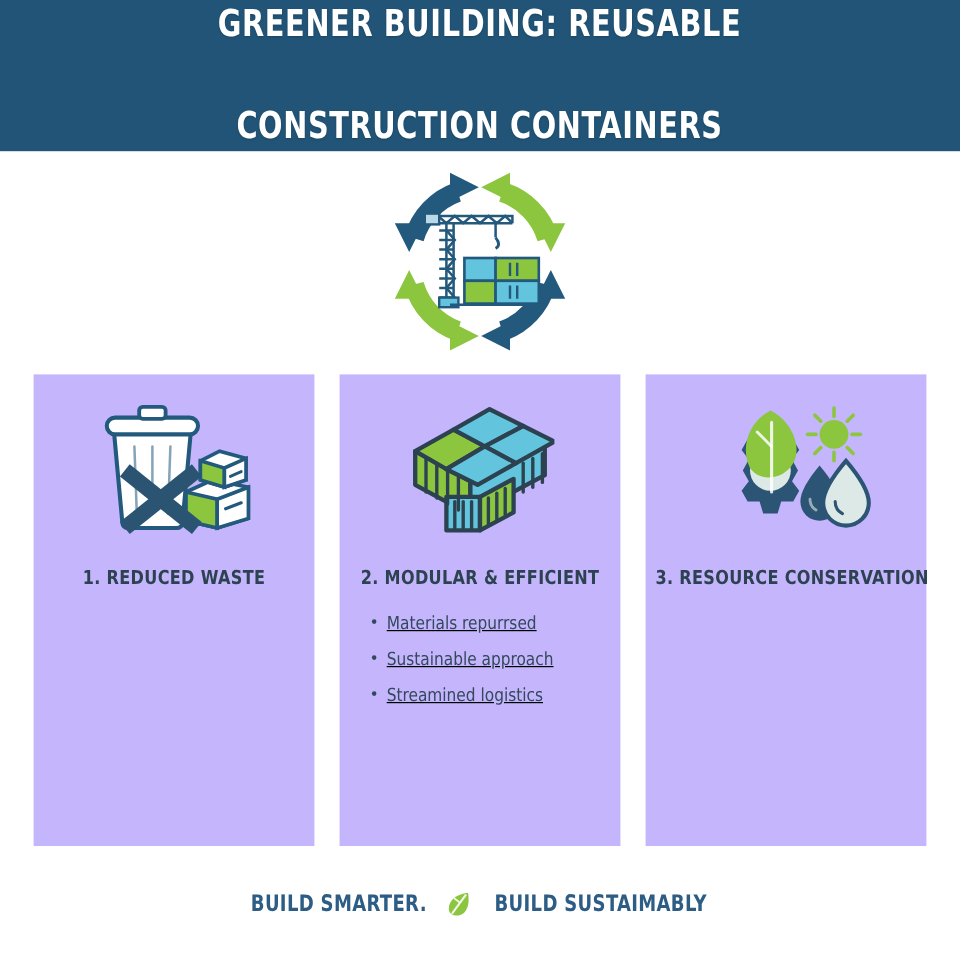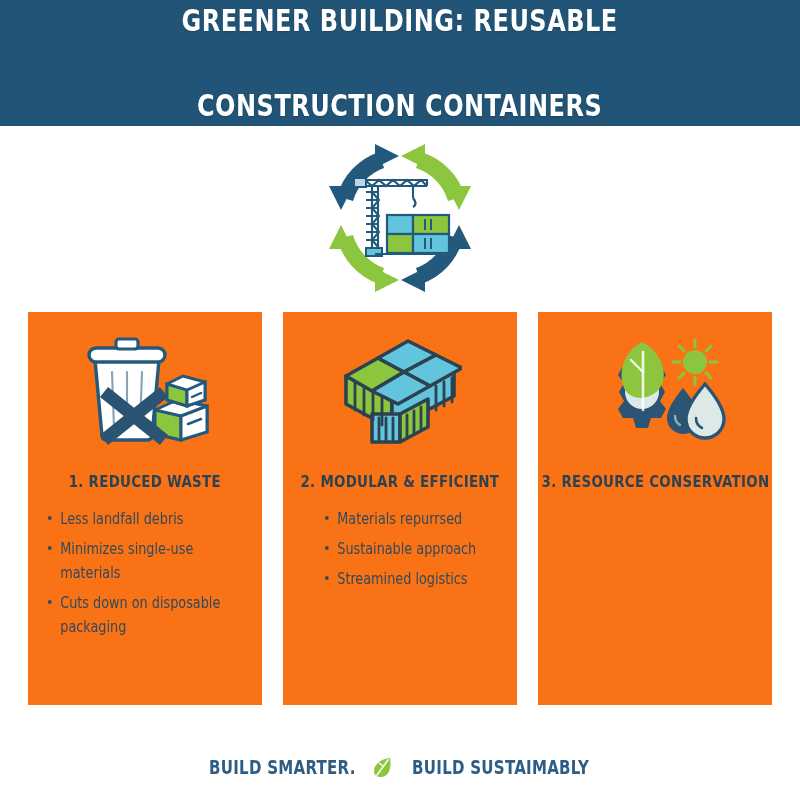--- a/index.html
+++ b/index.html
@@ -39,22 +39,22 @@
   }
 
   
   #cards {
     position:absolute; left:28px; top:312px;
     width:744px; height:393px;
     display:flex; justify-content:space-between;
   }
   .card {
     width:234px; height:393px;
-    background:#f97316;
-    display:flex; flex-direction:column; align-items:center;
+    background:#c4b5fd;
+    display:flex; flex-direction:column; 
   }
   .card-icon {
     height:150px; width:100%;
     display:flex; align-items:center; justify-content:center;
     padding-top:6px;
   }
   .card-title {
     color:#2c4250;
     font-family:"Liberation Sans Narrow","DejaVu Sans Condensed","Liberation Sans", sans-serif;
     font-weight:bold;
@@ -85,26 +85,26 @@
   }
   .bullets li::before {
     content:"";
     position:absolute;
     left:2px; top:9px;
     width:4px; height:4px;
     border-radius:50%;
     background:#32495a;
   }
   
-  .card.center-bullets .bullets { padding-left:40px; }
+  .card.center-bullets .bullets { padding-left:25px;text-decoration:underline; }
 
   
   #footer {
     position:absolute; left:0; top:742px; width:800px; height:36px;
-    display:flex; align-items:flex-end; justify-content:center;
+    display:flex; align-items:flex-start; justify-content:center;
     gap:7px;
   }
   #footer .foot-text {
     color:#2d5d85;
     font-family:"Liberation Sans Narrow","DejaVu Sans Condensed","Liberation Sans", sans-serif;
     font-weight:bold;
     font-size:19px;
     letter-spacing:0.3px;
     text-transform:uppercase;
     transform:scaleX(0.88);
@@ -193,25 +193,20 @@
         <path d="M116 56 L 134 48 L 134 66 L 116 72 Z" fill="#ffffff" stroke="#23597d" stroke-width="3"></path>
         <path d="M121 63 L 130 59" stroke="#23597d" stroke-width="2.4" stroke-linecap="round"></path>
 
         <g stroke="#2b5472" stroke-width="13" stroke-linecap="butt">
           <path d="M33 58 L 93 106"></path>
           <path d="M93 58 L 33 106"></path>
         </g>
       </svg>
     </div>
     <div class="card-title">1. REDUCED WASTE</div>
-    <ul class="bullets">
-      <li>Less landfall debris</li>
-      <li>Minimizes single-use materials</li>
-      <li>Cuts down on disposable packaging</li>
-    </ul>
   </div>
 
   <div class="card center-bullets">
     <div class="card-icon">
       <svg width="124" height="112" viewBox="0 0 124 112">
         <g stroke="#2c4250" stroke-width="3.6" stroke-linejoin="round">
 
           <path d="M8 42 L 8 70 L 54 95 L 54 67 Z" fill="#8cc63f"></path>
 
           <path d="M54 67 L 54 95 L 116 62 L 116 34 Z" fill="#63c4dd"></path>

